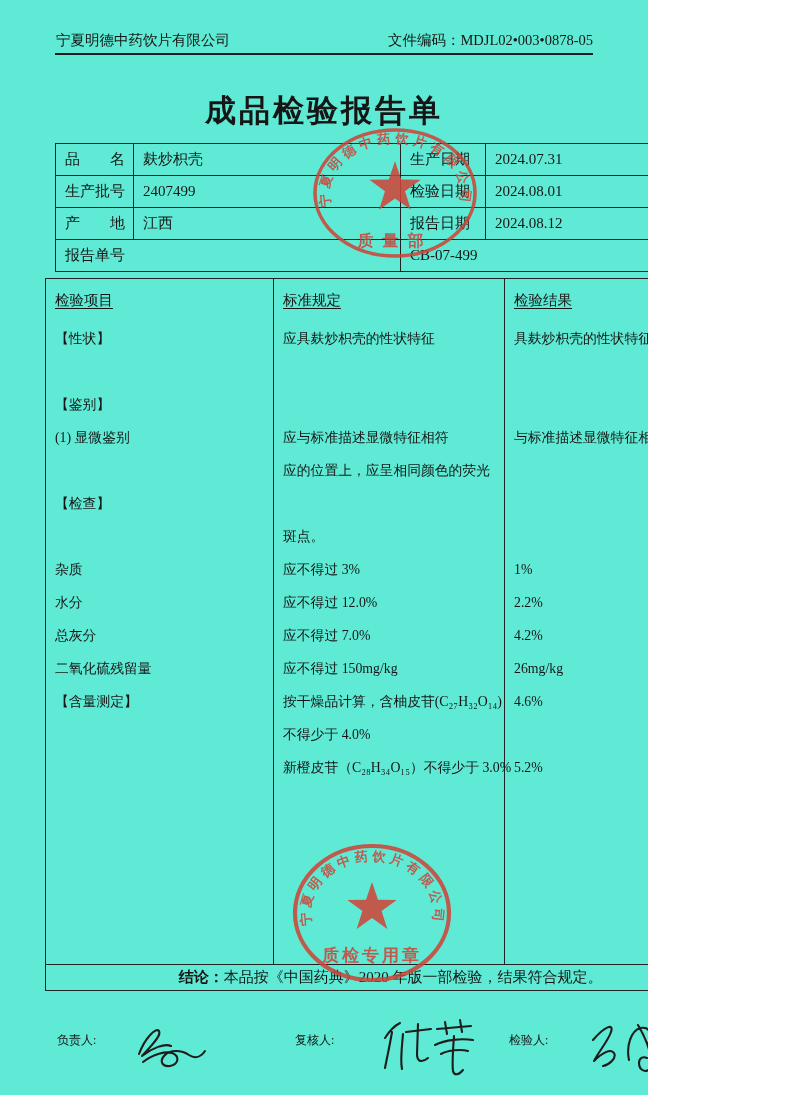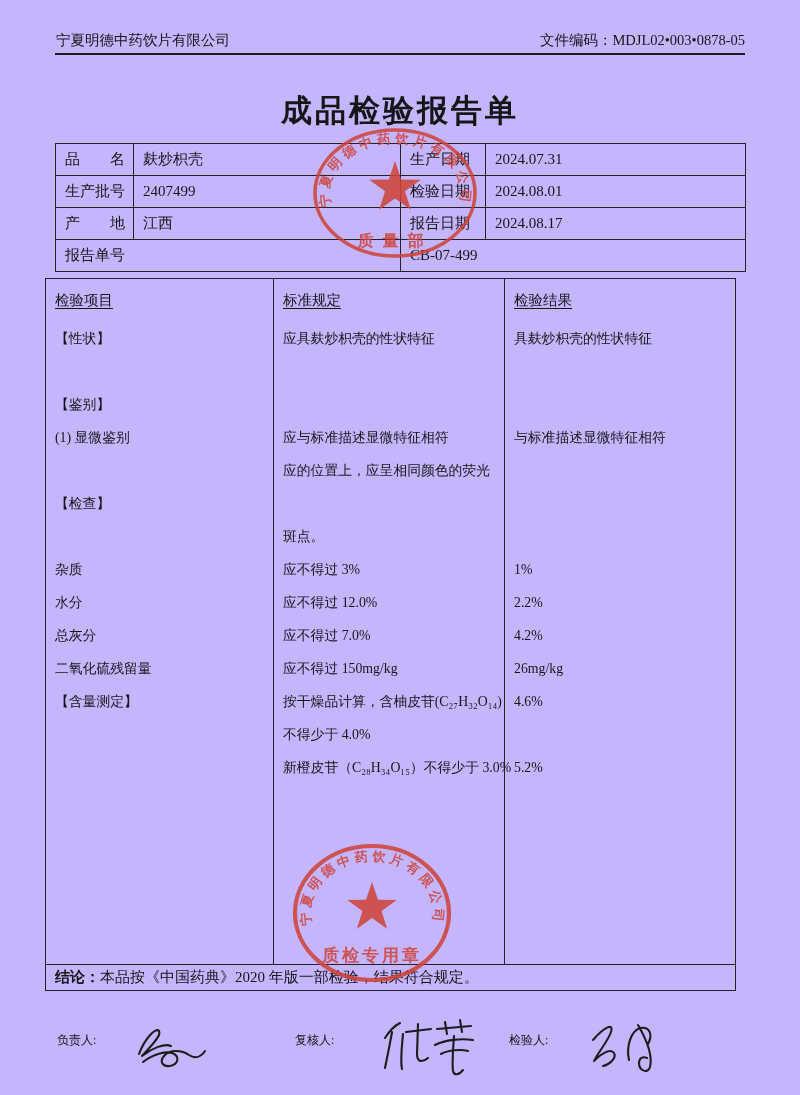--- a/index.html
+++ b/index.html
@@ -1,17 +1,17 @@
 <!DOCTYPE html>
 <html><head>
 <meta charset="utf-8">
 <style>
   html,body { margin:0; padding:0; background:#fff; }
   .page {
-    position:relative; width:800px; height:1095px; background:#c4b5fd;
+    position:relative; width:648px; height:1095px; background:#5eead4;
     font-family:"Liberation Serif", serif; color:#161616; overflow:hidden;
   }
   
   .hdr { position:absolute; left:56px; right:55px; top:31px; display:flex;
          justify-content:space-between; font-size:14.5px; }
   .rule { position:absolute; left:55px; right:55px; top:53px; border-top:2.2px solid #1b1b1b; }
   .title { position:absolute; left:0; right:0; top:90px; text-align:center;
            font-size:31px; font-weight:bold; letter-spacing:3px; }
   
   table { border-collapse:collapse; table-layout:fixed; }
@@ -22,21 +22,21 @@
   .main { position:absolute; left:45px; top:278px; width:690px; font-size:13.8px; }
   .main td { border-left:1.6px solid #222; border-right:1.6px solid #222;
              padding:0 9px; vertical-align:middle; white-space:nowrap; }
   .main { border:1.6px solid #222; }
   .main tr.head { height:44px; }
   .main tr.head td { vertical-align:middle; font-size:14.5px; }
   .main tr.head td .u { text-decoration:underline; text-underline-offset:3px; }
   .main tr.head td.c { text-align:left; }
   .main tr.line { height:33px; }
   .main tr.filler { height:180px; }
-  .main tr.concl { height:26px; }
+  .main tr.concl { height:26px;text-align:center; }
   .main tr.concl td { border-top:1.6px solid #222; font-size:15px; }
   .main tr.concl .b { font-weight:bold; }
   
   .sigrow { position:absolute; left:55px; top:1030px; width:700px; height:60px; font-size:12px; }
   .sigrow .lbl { position:absolute; top:2px; }
   .sig { position:absolute; }
   .sig path { fill:none; stroke:#1d1d1d; stroke-width:2.1; stroke-linecap:round; stroke-linejoin:round; }
   
   .stamp { position:absolute; pointer-events:none; opacity:0.86; }
   .stamp text { font-family:"Liberation Serif", serif; font-weight:bold; }
@@ -71,21 +71,21 @@
     <tr>
       <td>生产批号</td>
       <td>2407499</td>
       <td>检验日期</td>
       <td>2024.08.01</td>
     </tr>
     <tr>
       <td>产　　地</td>
       <td>江西</td>
       <td>报告日期</td>
-      <td>2024.08.17</td>
+      <td>2024.08.12</td>
     </tr>
     <tr>
       <td colspan="2">报告单号</td>
       <td colspan="2">CB-07-499</td>
     </tr>
   </tbody>
     </table>
 
   <table class="main">
     <colgroup>

